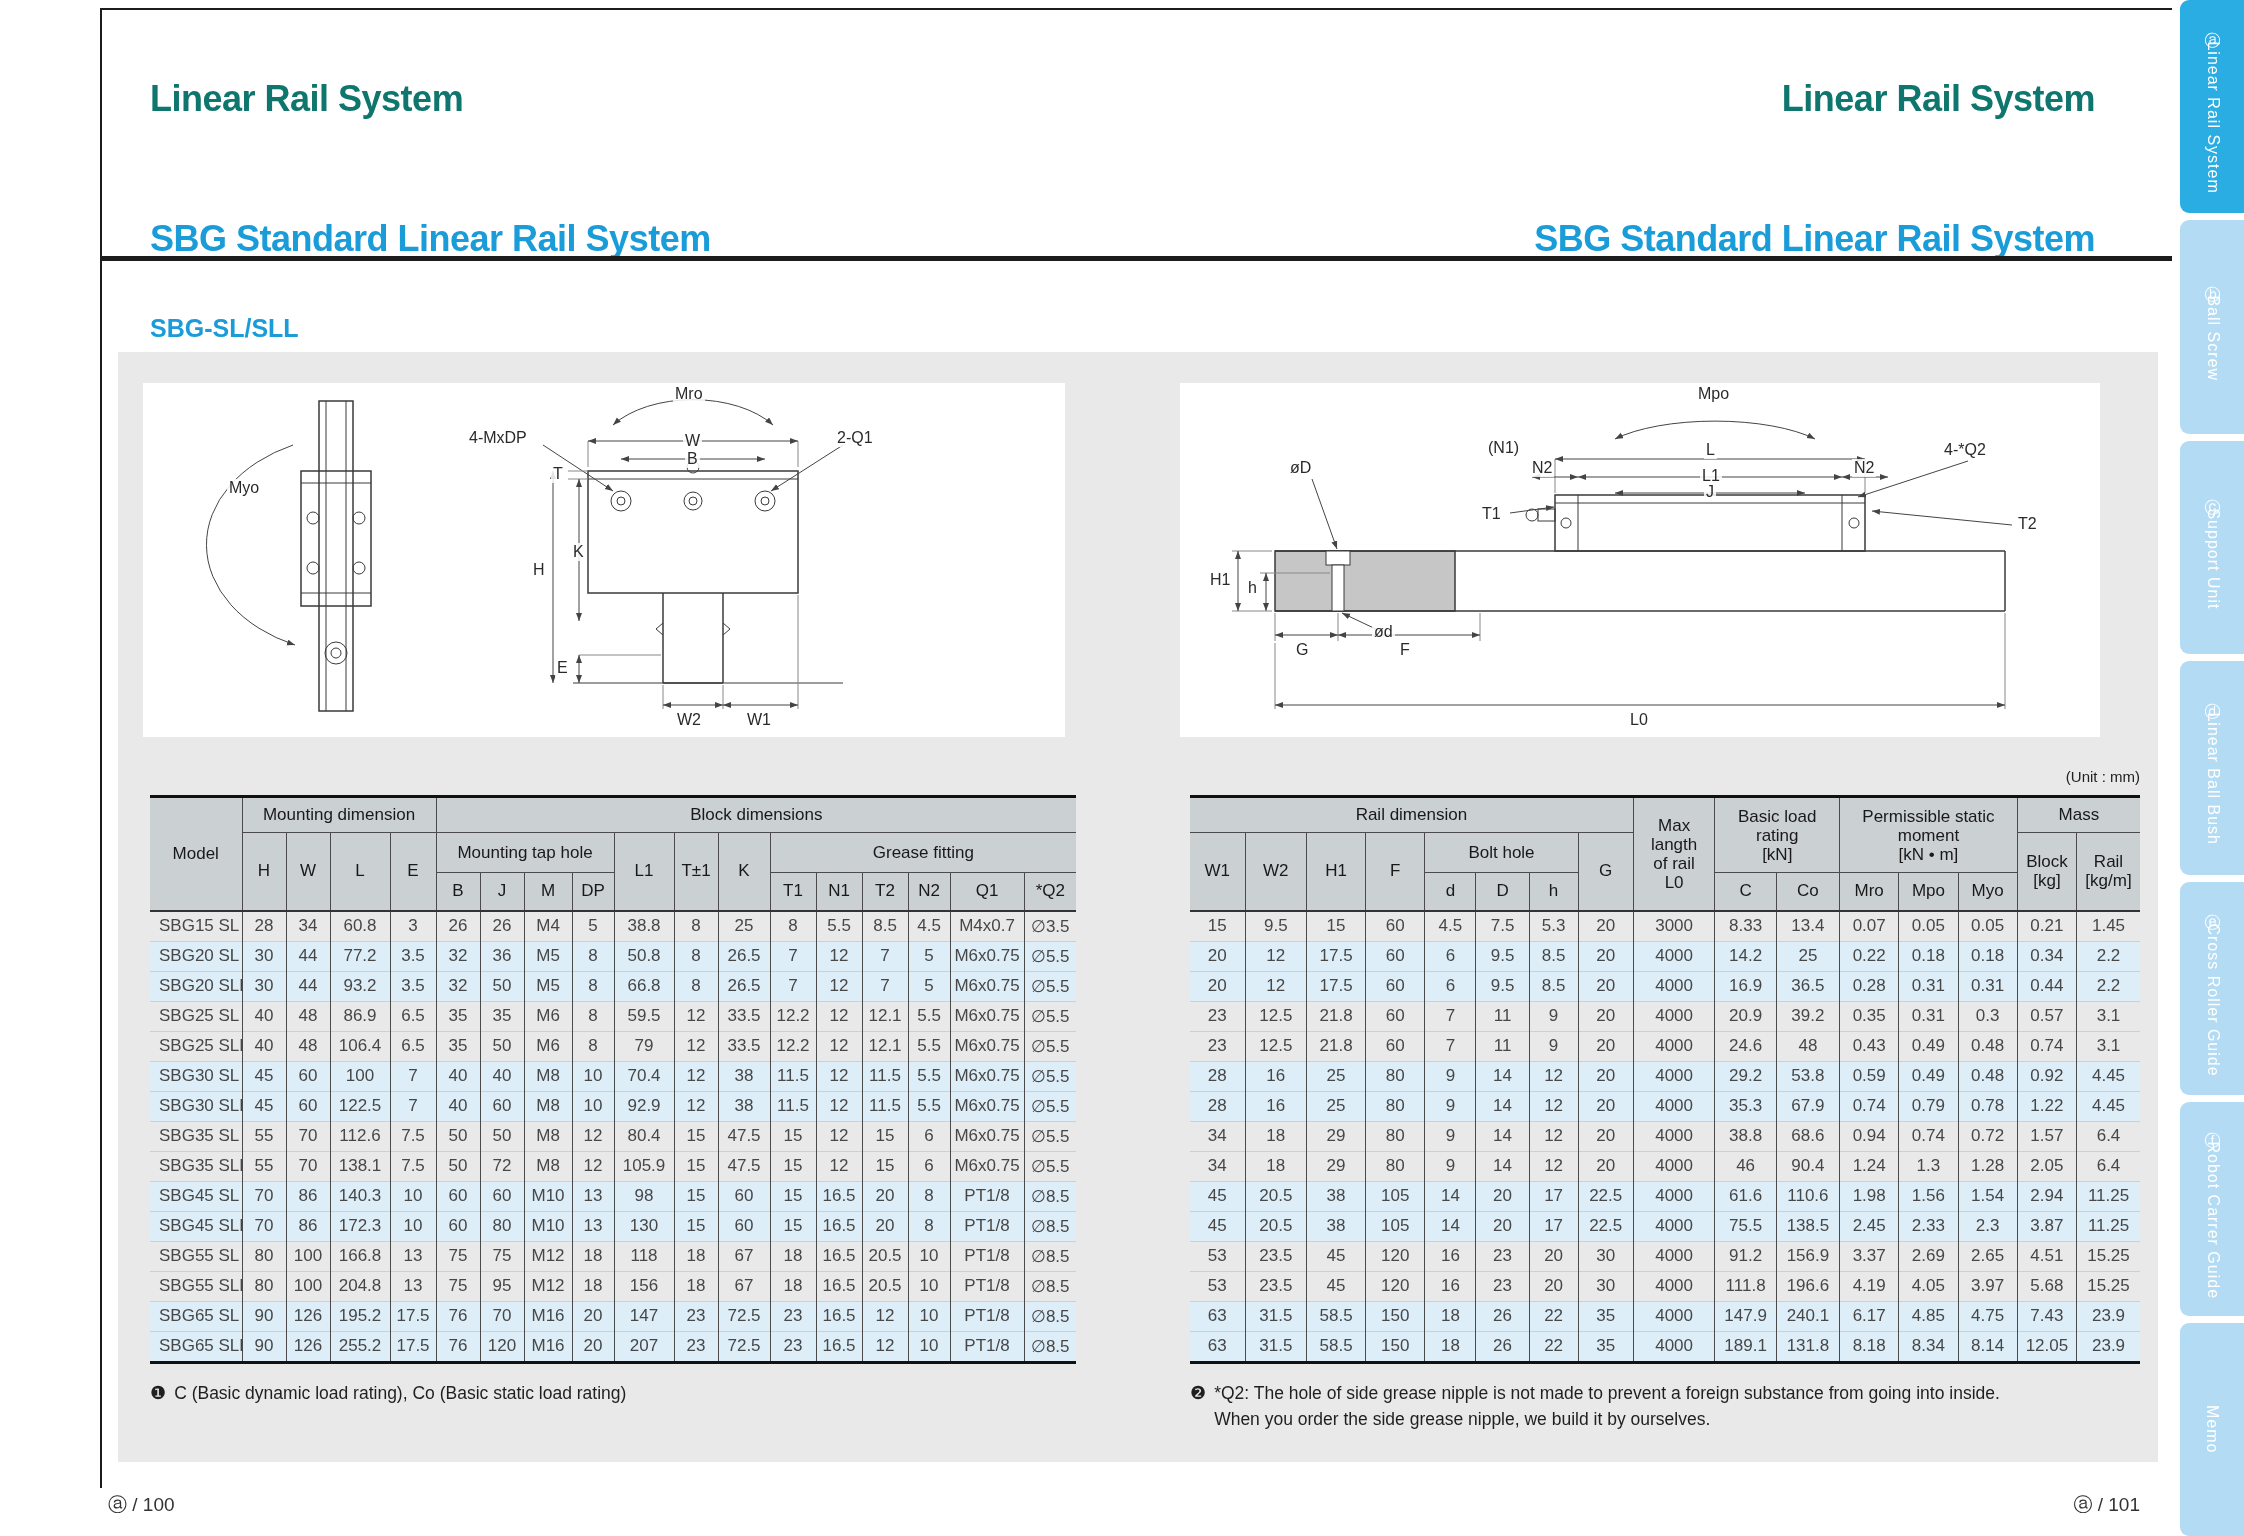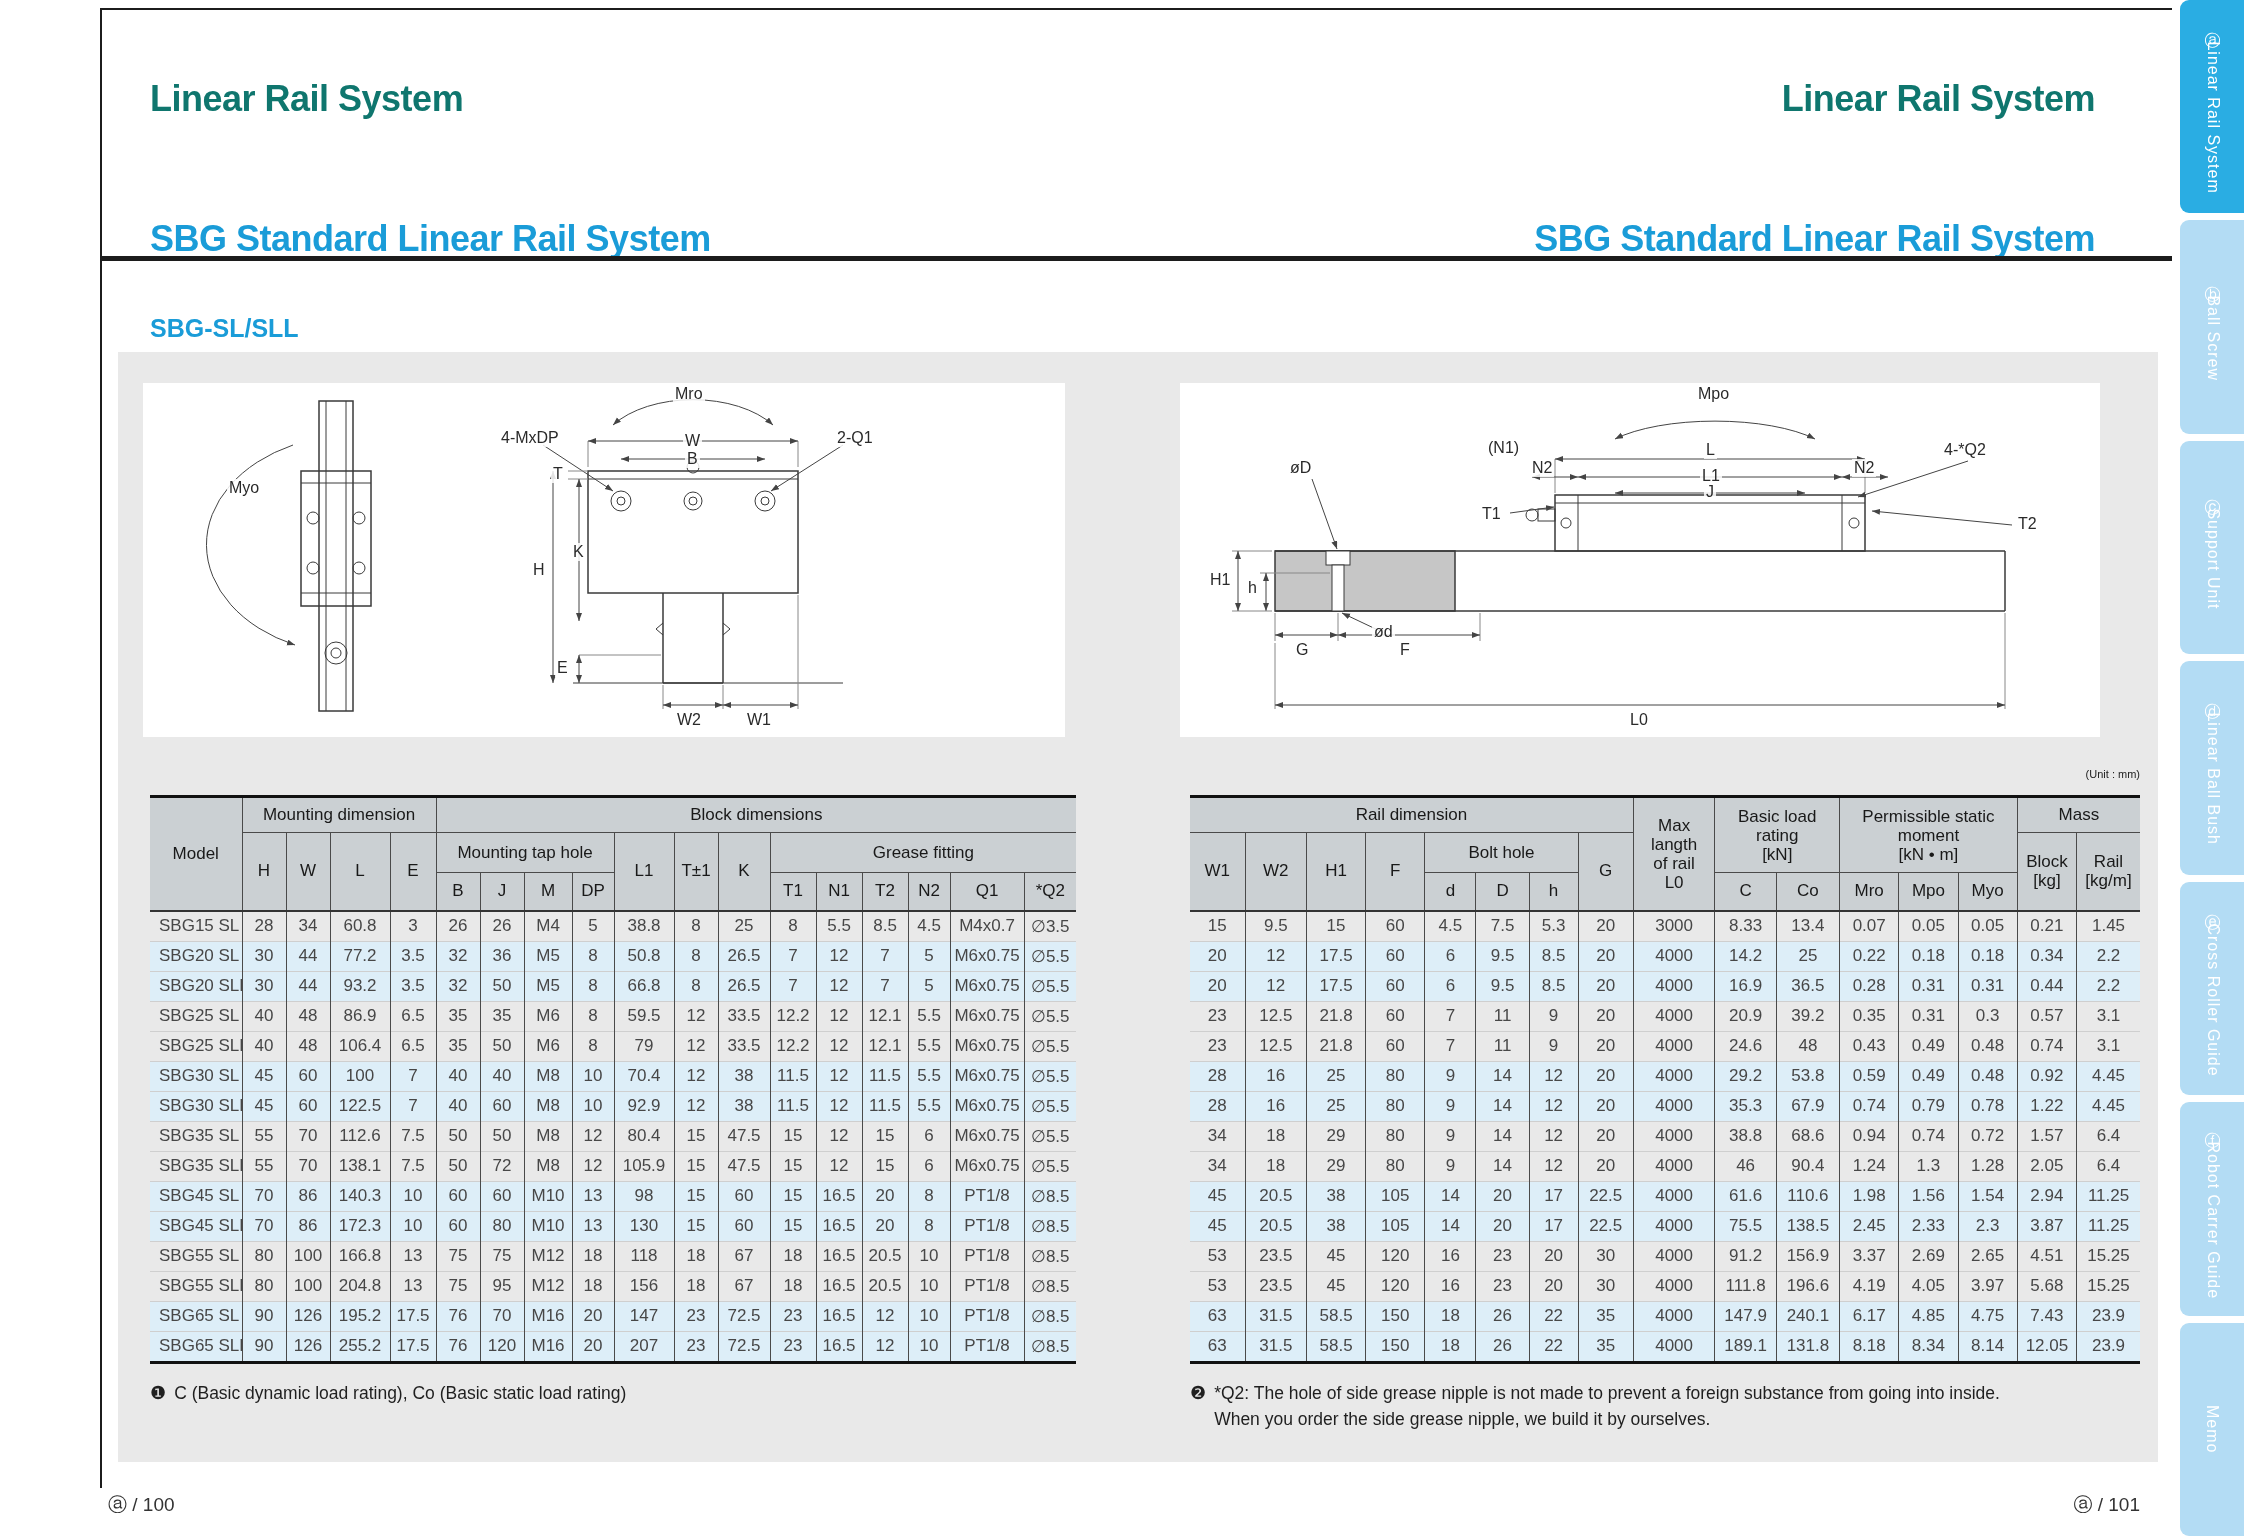--- a/index.html
+++ b/index.html
@@ -7,21 +7,21 @@
         font-family:"Liberation Sans",sans-serif;overflow:hidden;}
   .rule{position:absolute;background:#1c1c1c;}
   .title{position:absolute;top:78px;font-size:36px;font-weight:bold;color:#0f766e;letter-spacing:-0.5px;}
   .subtitle{position:absolute;top:218px;font-size:36px;font-weight:bold;letter-spacing:-0.5px;}
   .section-label{position:absolute;top:314px;left:150px;font-size:25px;font-weight:bold;}
   .panel{position:absolute;left:118px;top:352px;width:2040px;height:1110px;background:#e9e9e9;}
   .diagram-box{position:absolute;background:#fff;}
   .diagram-box svg{position:absolute;left:0;top:0;}
   .dlabel{position:absolute;font-size:16px;color:#2a2a2a;background:rgba(255,255,255,.85);
           padding:0 2px;line-height:18px;white-space:nowrap;}
-  .unit-note{position:absolute;top:768px;right:104px;font-size:11px;color:#222;}
+  .unit-note{position:absolute;top:768px;right:104px;font-size:15px;color:#222;}
   .tbl-wrap{position:absolute;top:795px;}
   table{border-collapse:collapse;table-layout:fixed;width:100%;}
   th{background:#cbd0d3;border:1px solid #4a4a4a;font-weight:normal;font-size:17px;
      color:#191919;padding:2px 1px;}
   thead tr:first-child th{border-top:3px solid #111;}
   th:first-child,td:first-child{border-left:none;}
   th:last-child,td:last-child{border-right:none;}
   .pre{white-space:pre-line;line-height:19px;}
   tbody td{border-left:1px solid #4a4a4a;border-right:1px solid #4a4a4a;
      border-top:1px solid #cfcfcf;font-size:17px;color:#474747;text-align:center;
@@ -120,21 +120,21 @@
       <line class="ext" x1="436" y1="272" x2="518" y2="272"></line>
       <line class="dim" x1="436" y1="272" x2="436" y2="300" marker-start="url(#aS1)" marker-end="url(#aE1)"></line>
       <line class="ext" x1="520" y1="302" x2="520" y2="326"></line>
         <line class="ext" x1="580" y1="302" x2="580" y2="326"></line>
       <line class="ext" x1="655" y1="212" x2="655" y2="326"></line>
       <line class="dim" x1="520" y1="322" x2="580" y2="322" marker-start="url(#aS1)" marker-end="url(#aE1)"></line>
       <line class="dim" x1="580" y1="322" x2="655" y2="322" marker-start="url(#aS1)" marker-end="url(#aE1)"></line>
     </svg>
     <span class="dlabel" style="left:84px;top:96px;">Myo</span>
     <span class="dlabel" style="left:530px;top:2px;">Mro</span>
-    <span class="dlabel" style="left:356px;top:46px;">4-MxDP</span>
+    <span class="dlabel" style="left:324px;top:46px;">4-MxDP</span>
     <span class="dlabel" style="left:540px;top:49px;">W</span>
     <span class="dlabel" style="left:542px;top:67px;">B</span>
     <span class="dlabel" style="left:692px;top:46px;">2-Q1</span>
     <span class="dlabel" style="left:408px;top:82px;">T</span>
     <span class="dlabel" style="left:388px;top:178px;">H</span>
     <span class="dlabel" style="left:428px;top:160px;">K</span>
     <span class="dlabel" style="left:412px;top:276px;">E</span>
     <span class="dlabel" style="left:532px;top:328px;">W2</span>
     <span class="dlabel" style="left:602px;top:328px;">W1</span>
   </div>

